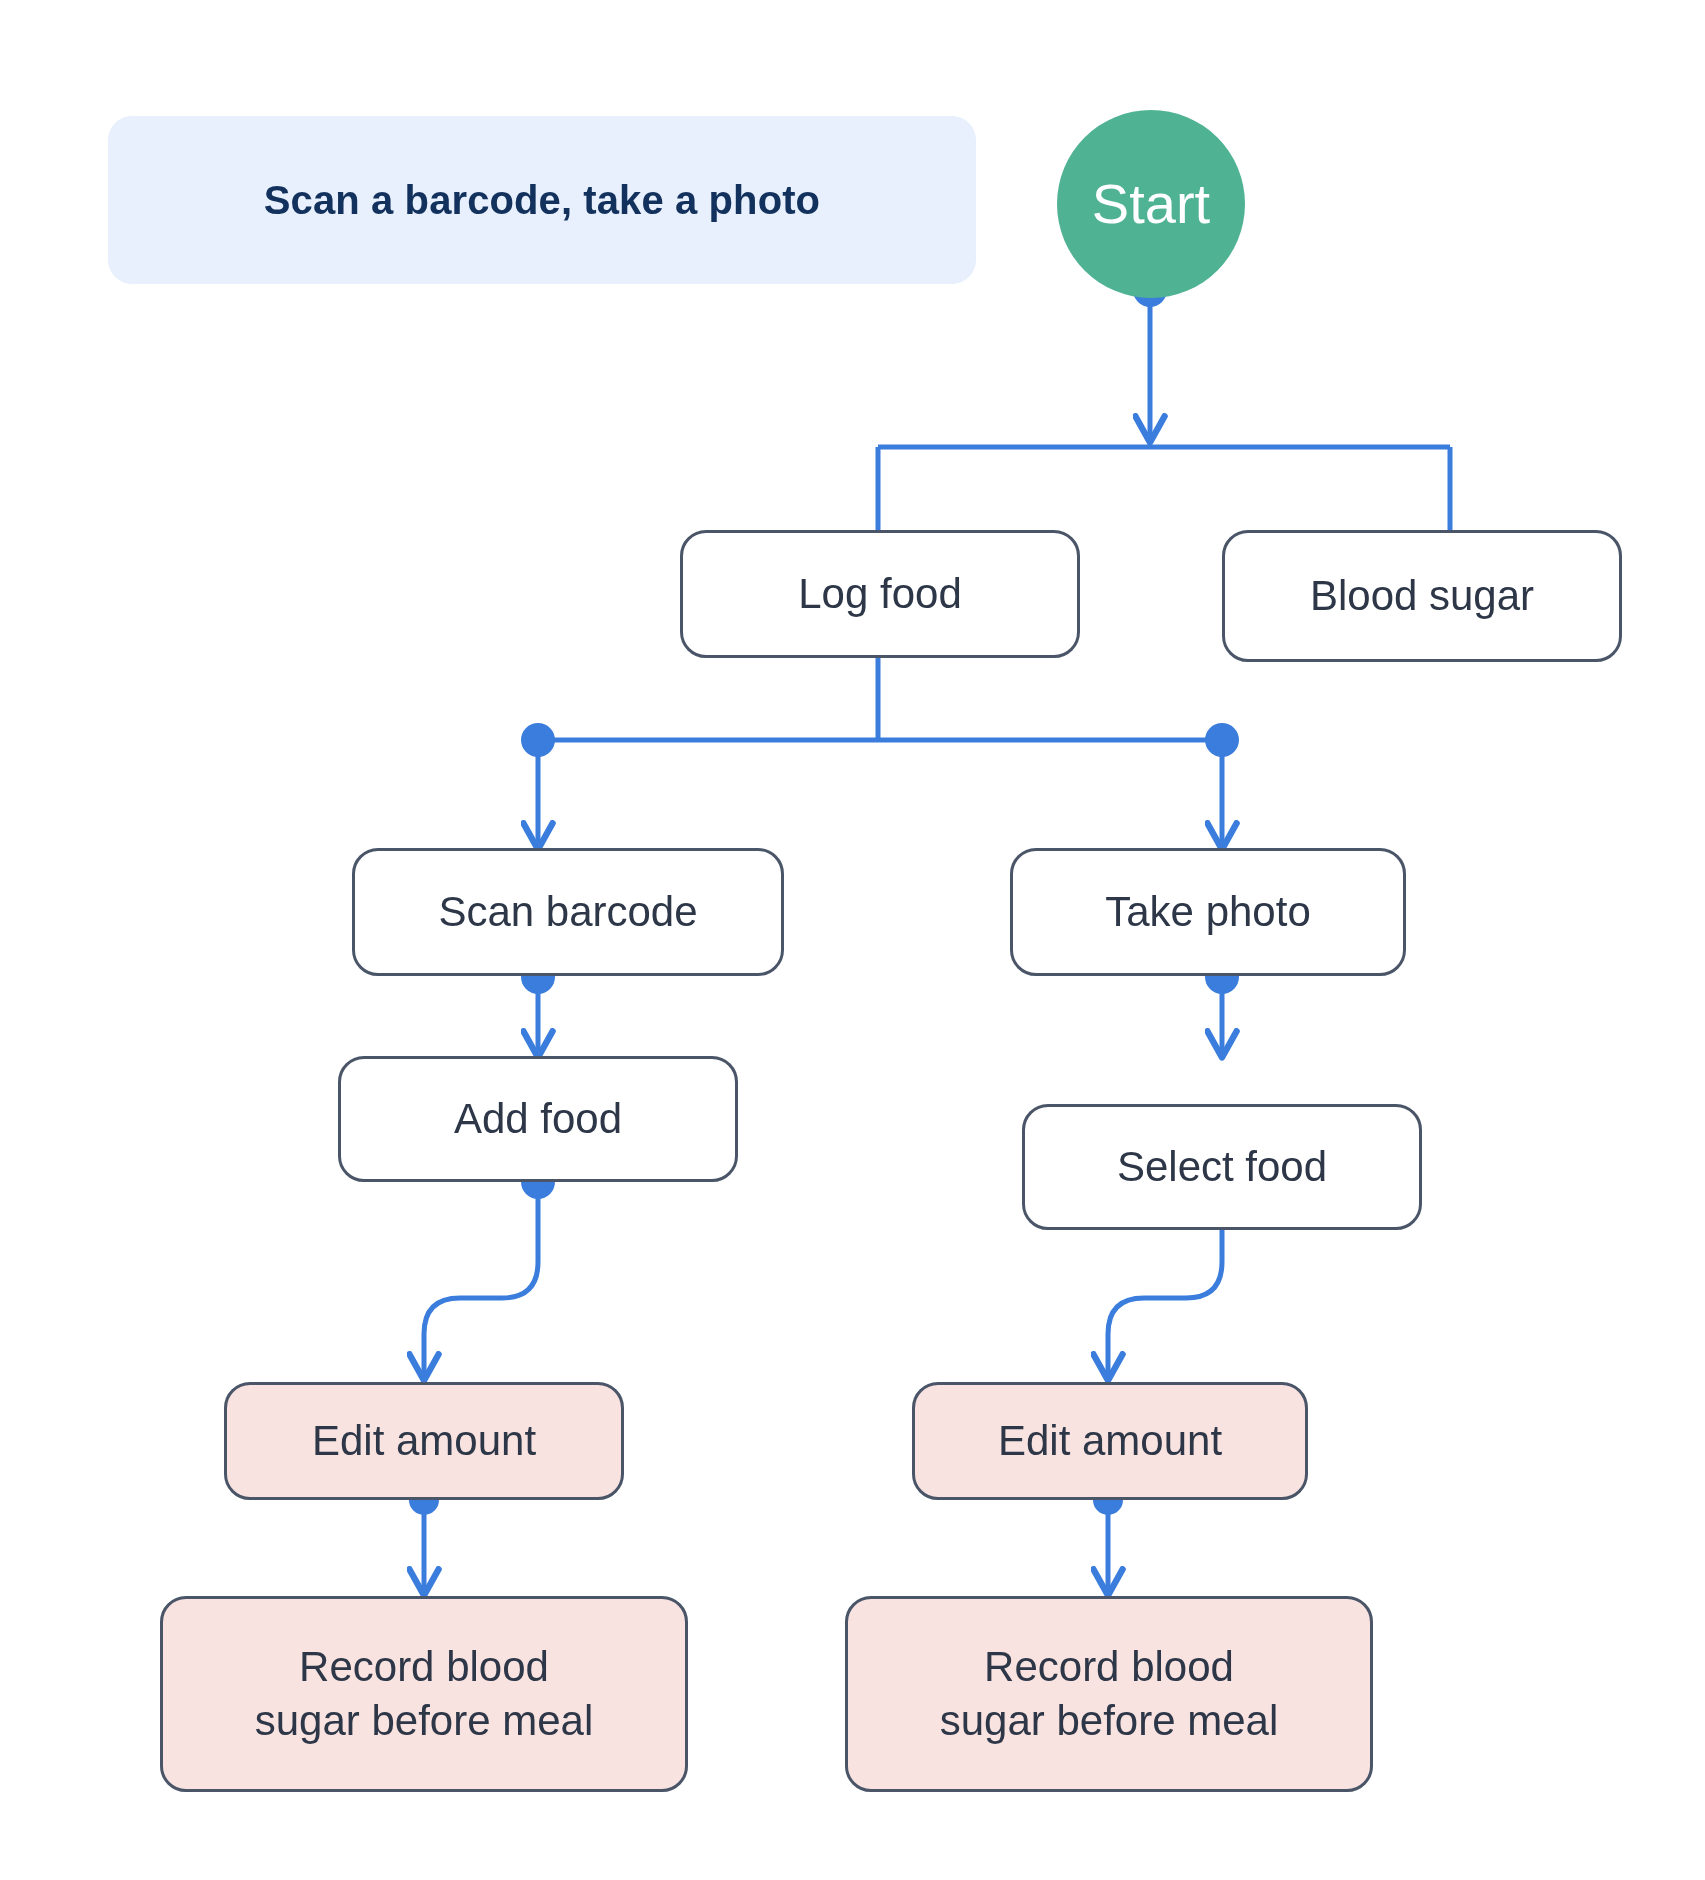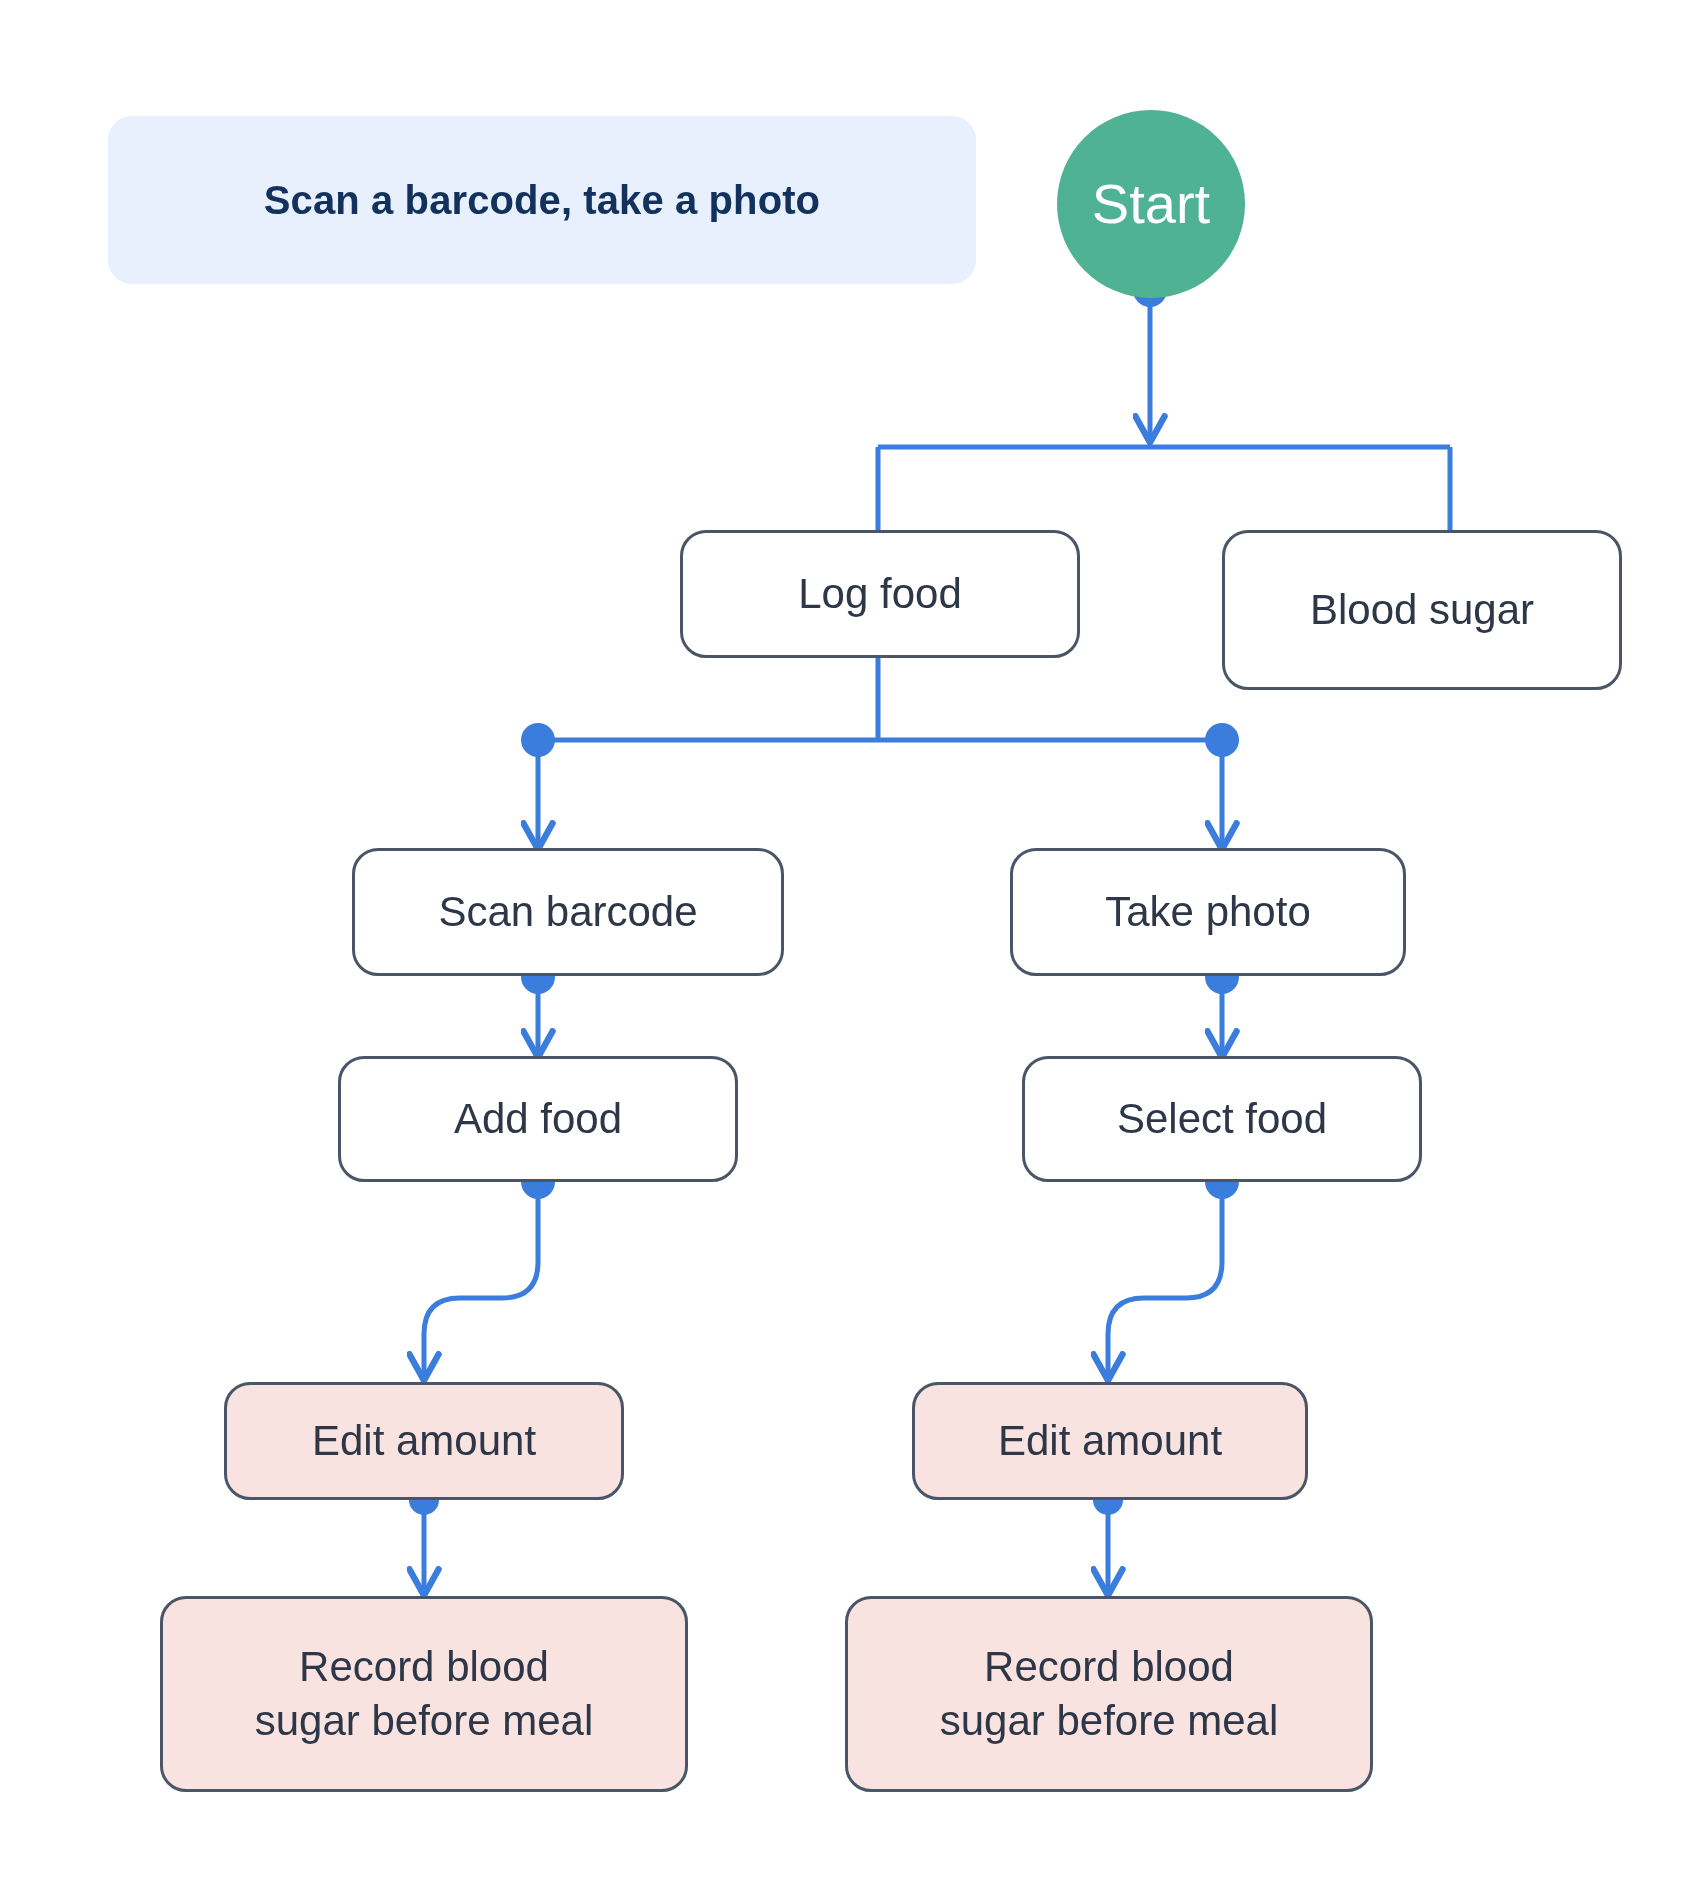--- a/index.html
+++ b/index.html
@@ -123,37 +123,37 @@
   </svg>
 
   <div class="node node-start" style="left:1057px; top:110px; width:188px; height:188px;">
     <span>Start</span>
   </div>
 
   <div class="node node-box" style="left:680px; top:530px; width:400px; height:128px;">
     <span>Log food</span>
   </div>
 
-  <div class="node node-box" style="left:1222px; top:530px; width:400px; height:160px;">
+  <div class="node node-box" style="left:1222px; top:530px; width:400px; height:132px;">
     <span>Blood sugar</span>
   </div>
 
   <div class="node node-box" style="left:322px; top:848px; width:432px; height:128px;margin-left:30px;">
     <span>Scan barcode</span>
   </div>
 
   <div class="node node-box" style="left:1010px; top:848px; width:396px; height:128px;">
     <span>Take photo</span>
   </div>
 
   <div class="node node-box" style="left:338px; top:1056px; width:400px; height:126px;">
     <span>Add food</span>
   </div>
 
-  <div class="node node-box" style="left:1022px; top:1056px; width:400px; height:126px;">
+  <div class="node node-box" style="left:1022px; top:1104px; width:400px; height:126px;">
     <span>Select food</span>
   </div>
 
   <div class="node node-box pink" style="left:224px; top:1382px; width:400px; height:118px;">
     <span>Edit amount</span>
   </div>
 
   <div class="node node-box pink" style="left:912px; top:1382px; width:396px; height:118px;">
     <span>Edit amount</span>
   </div>

